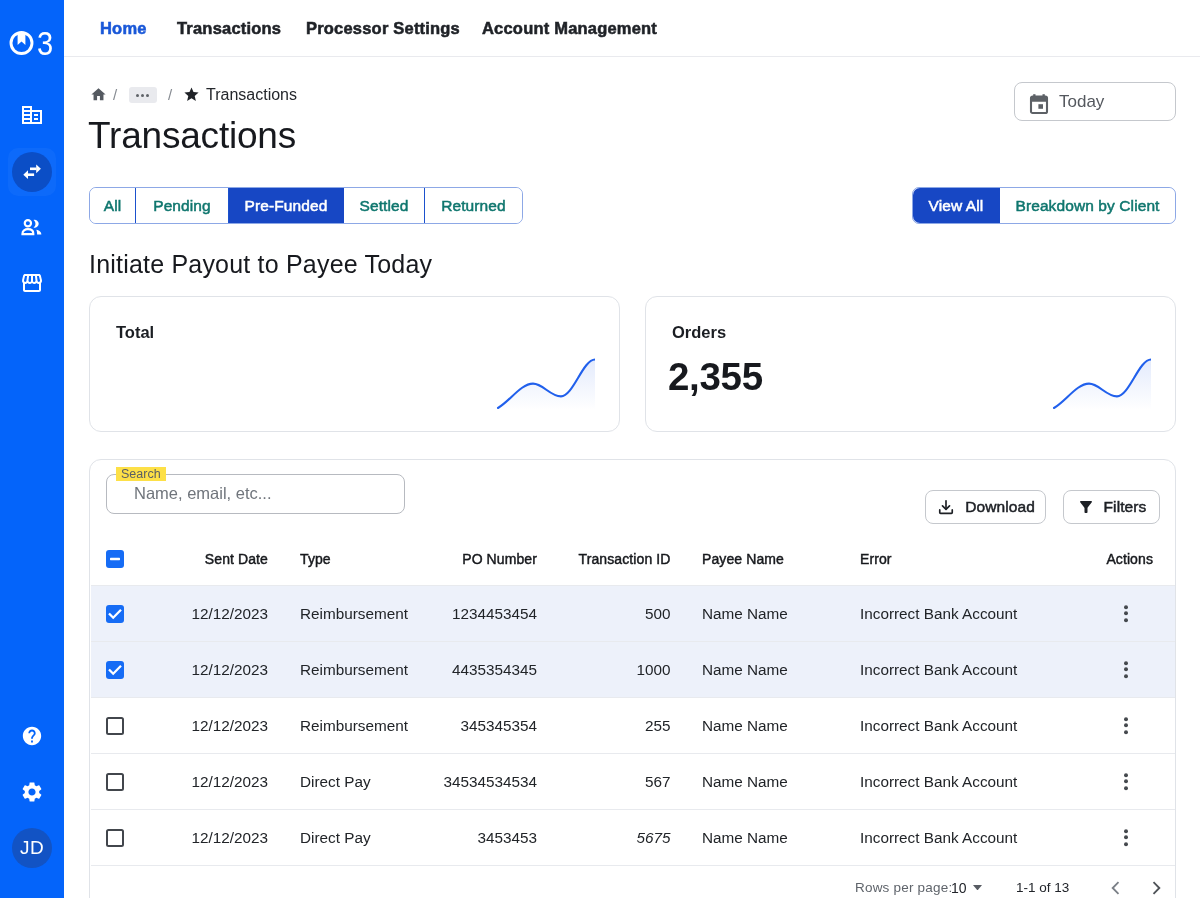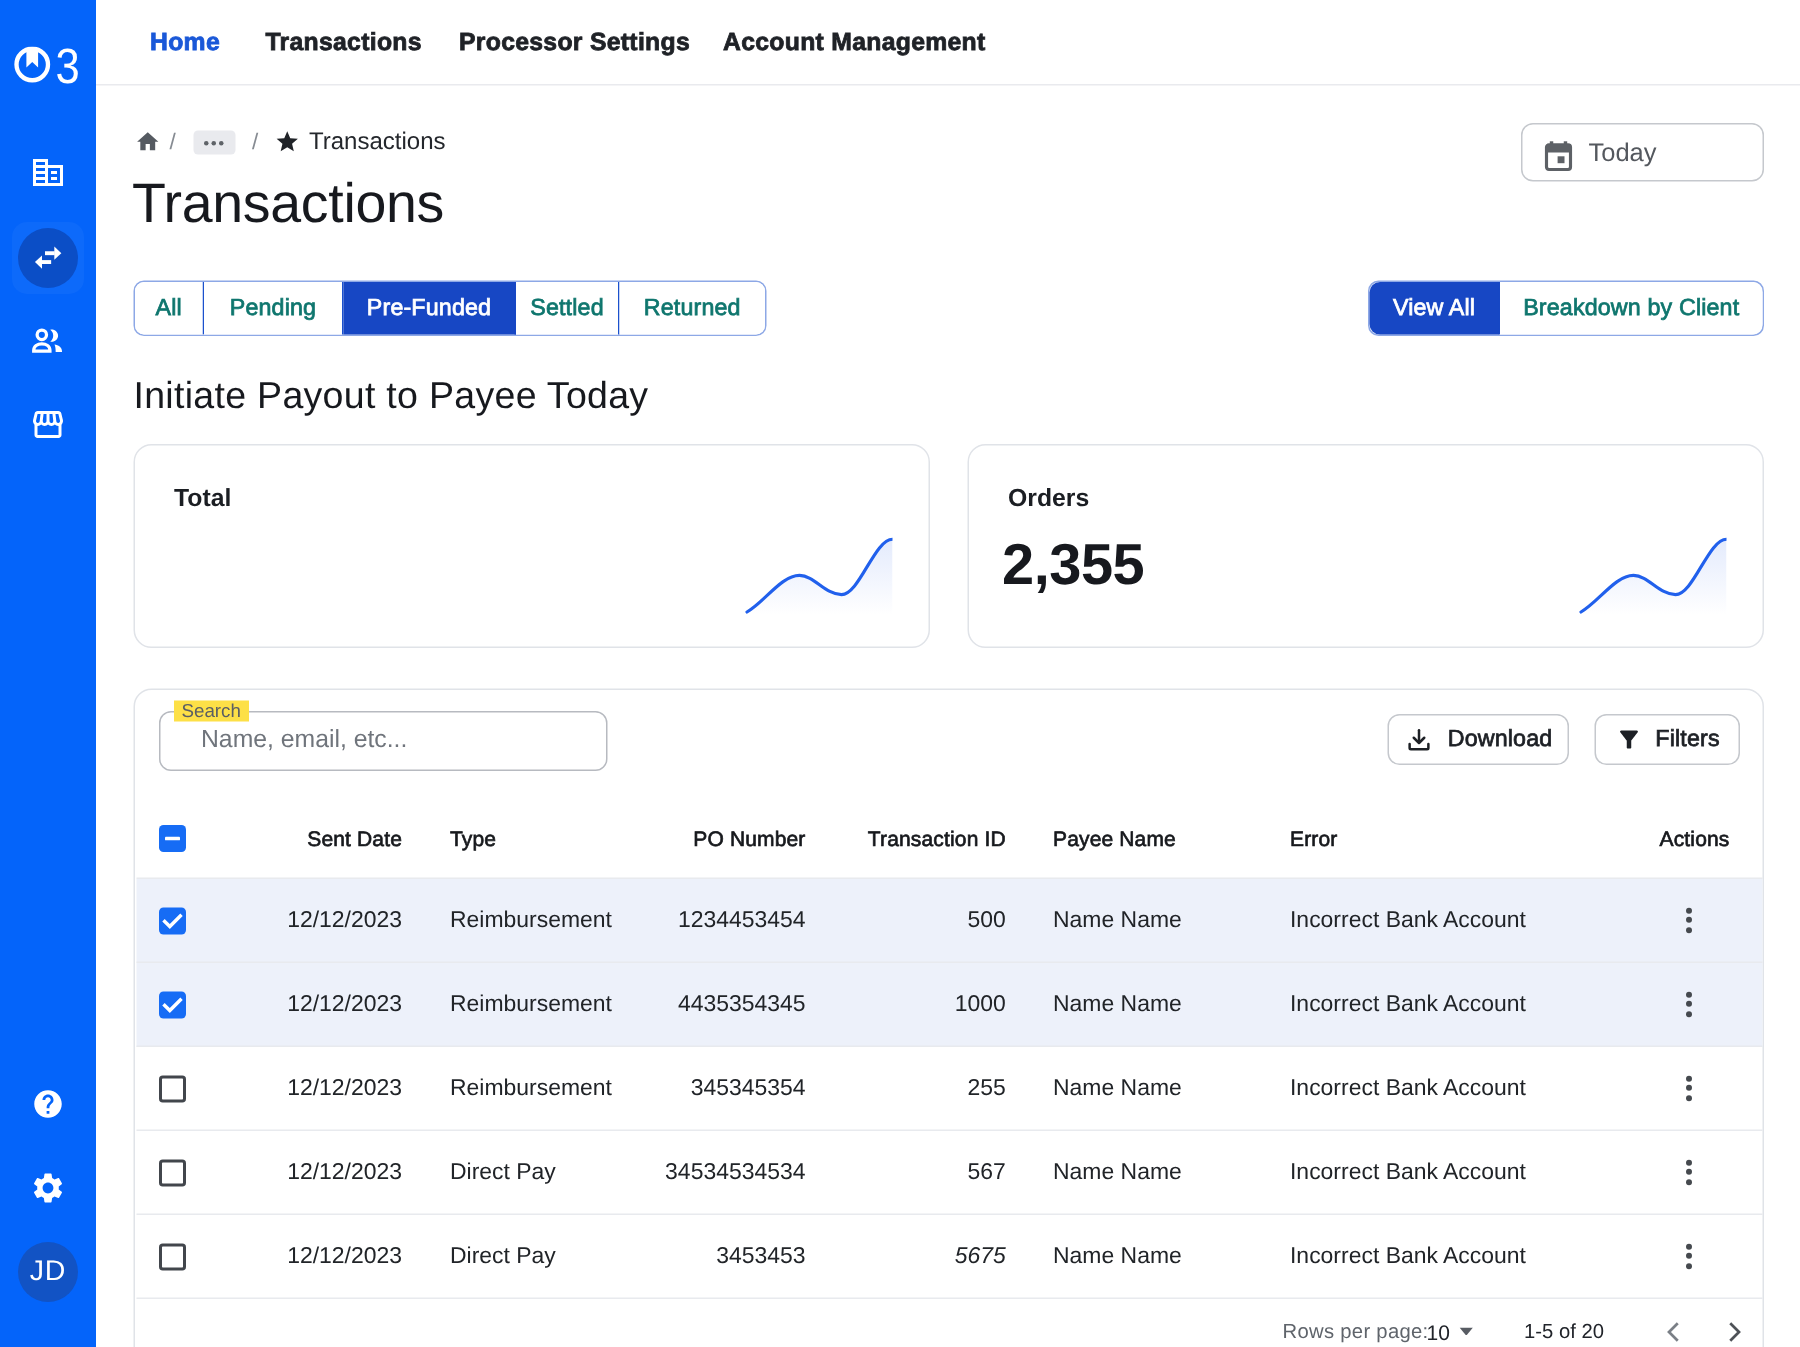--- a/index.html
+++ b/index.html
@@ -54,21 +54,21 @@
 
 #tcard { position:absolute; left:89px; top:459px; width:1087px; height:460px; background:#fff;
   border:1px solid #e0e3e8; border-radius:12px; }
 
 
 #search { position:absolute; left:16px; top:14px; width:299px; height:40px; border:1px solid #b7bac0; border-radius:8px; }
 #search .flabel { position:absolute; left:9px; top:-8px; background:#fde047; padding:0 5px; font-size:12.5px; color:#5a5e64; }
 #search .ph { position:absolute; left:27px; top:9px; font-size:16.5px; color:#70757c; }
 
 
-.obtn { position:absolute; top:16px; height:34px; border:1px solid #c5c8cd; border-radius:8px;
+.obtn { position:absolute; top:30px; height:34px; border:1px solid #c5c8cd; border-radius:8px;
   display:flex; align-items:center; justify-content:center; gap:9px;
   font-size:15.5px; font-weight:400; -webkit-text-stroke:0.5px currentColor; color:#1d2025; letter-spacing:0.1px; }
 
 
 .trow { position:absolute; left:1px; width:1084px; height:56px; border-bottom:1px solid #e8eaee; }
 .trow.head { height:50px; }
 .head .tc { top:23px; transform:none; line-height:0; }
 .head .cb { top:13.5px; transform:none; }
 .trow.sel { background:#edf1fa; }
 .tc { position:absolute; top:50%; transform:translateY(-50%); white-space:nowrap;
@@ -164,21 +164,21 @@
       <rect x="4" y="4.6" width="16" height="16.4" rx="1.6" fill="none" stroke="#5d6166" stroke-width="2.1"></rect>
       <rect x="3.4" y="4.4" width="17.2" height="5.3" rx="1.6" fill="#5d6166"></rect>
       <rect x="11.4" y="12.2" width="4.6" height="4.6" fill="#5d6166"></rect>
     </svg>
     <span style="position:absolute; left:44px; top:9px; font-size:17px; color:#54585e;">Today</span>
   </div>
   <div class="segwrap" id="seg-left" style="left:89px;">
     <div class="seg first" style="width:46px;">All</div>
     <div class="seg" style="width:93px;">Pending</div>
     <div class="seg sel" style="width:115px;">Pre-Funded</div>
-    <div class="seg" style="width:69px;">Settled</div>
+    <div class="seg" style="width:81px;">Settled</div>
     <div class="seg last" style="width:97px;">Returned</div>
   </div>
   <div class="segwrap" id="seg-right" style="left:912px;">
     <div class="seg first sel" style="width:87px; border-radius:7px 0 0 7px;">View All</div>
     <div class="seg last" style="width:175px; border-radius:0 7px 7px 0;">Breakdown by Client</div>
   </div>
   <div id="sect">Initiate Payout to Payee Today</div>
   <div class="card" style="left:89px;">
     <div class="lbl">Total</div>
     <svg class="spark" width="100" height="62" viewBox="0 0 100 62">
@@ -306,21 +306,21 @@
           <i style="top:13.2px;"></i>
         </span>
     </div>
 
     <div id="tfoot">
       <span class="ft" style="left:765px; font-size:13.5px; letter-spacing:0.2px; color:#5f646b;">Rows per page:</span>
       <span class="ft" style="left:861px; font-size:14px; color:#21242a;">10</span>
       <svg class="ft" style="left:883px; top:18.5px;" width="9" height="5.5" viewBox="0 0 10 6">
           <path d="M0 0h10L5 6z" fill="#585c63"></path>
         </svg>
-      <span class="ft" style="left:926px; font-size:13.5px; color:#21242a;">1-5 of 20</span>
+      <span class="ft" style="left:926px; font-size:13.5px; color:#21242a;">1-1 of 13</span>
       <svg class="ft" style="left:1016px; top:12px;" width="20" height="20" viewBox="0 0 24 24" fill="none" stroke="#7a7f86" stroke-width="2.2">
           <path d="M15 5l-7 7 7 7"></path>
         </svg>
       <svg class="ft" style="left:1056px; top:12px;" width="20" height="20" viewBox="0 0 24 24" fill="none" stroke="#4e5257" stroke-width="2.2">
           <path d="M9 5l7 7-7 7"></path>
         </svg>
     </div>
   </div>
 </div>
 

